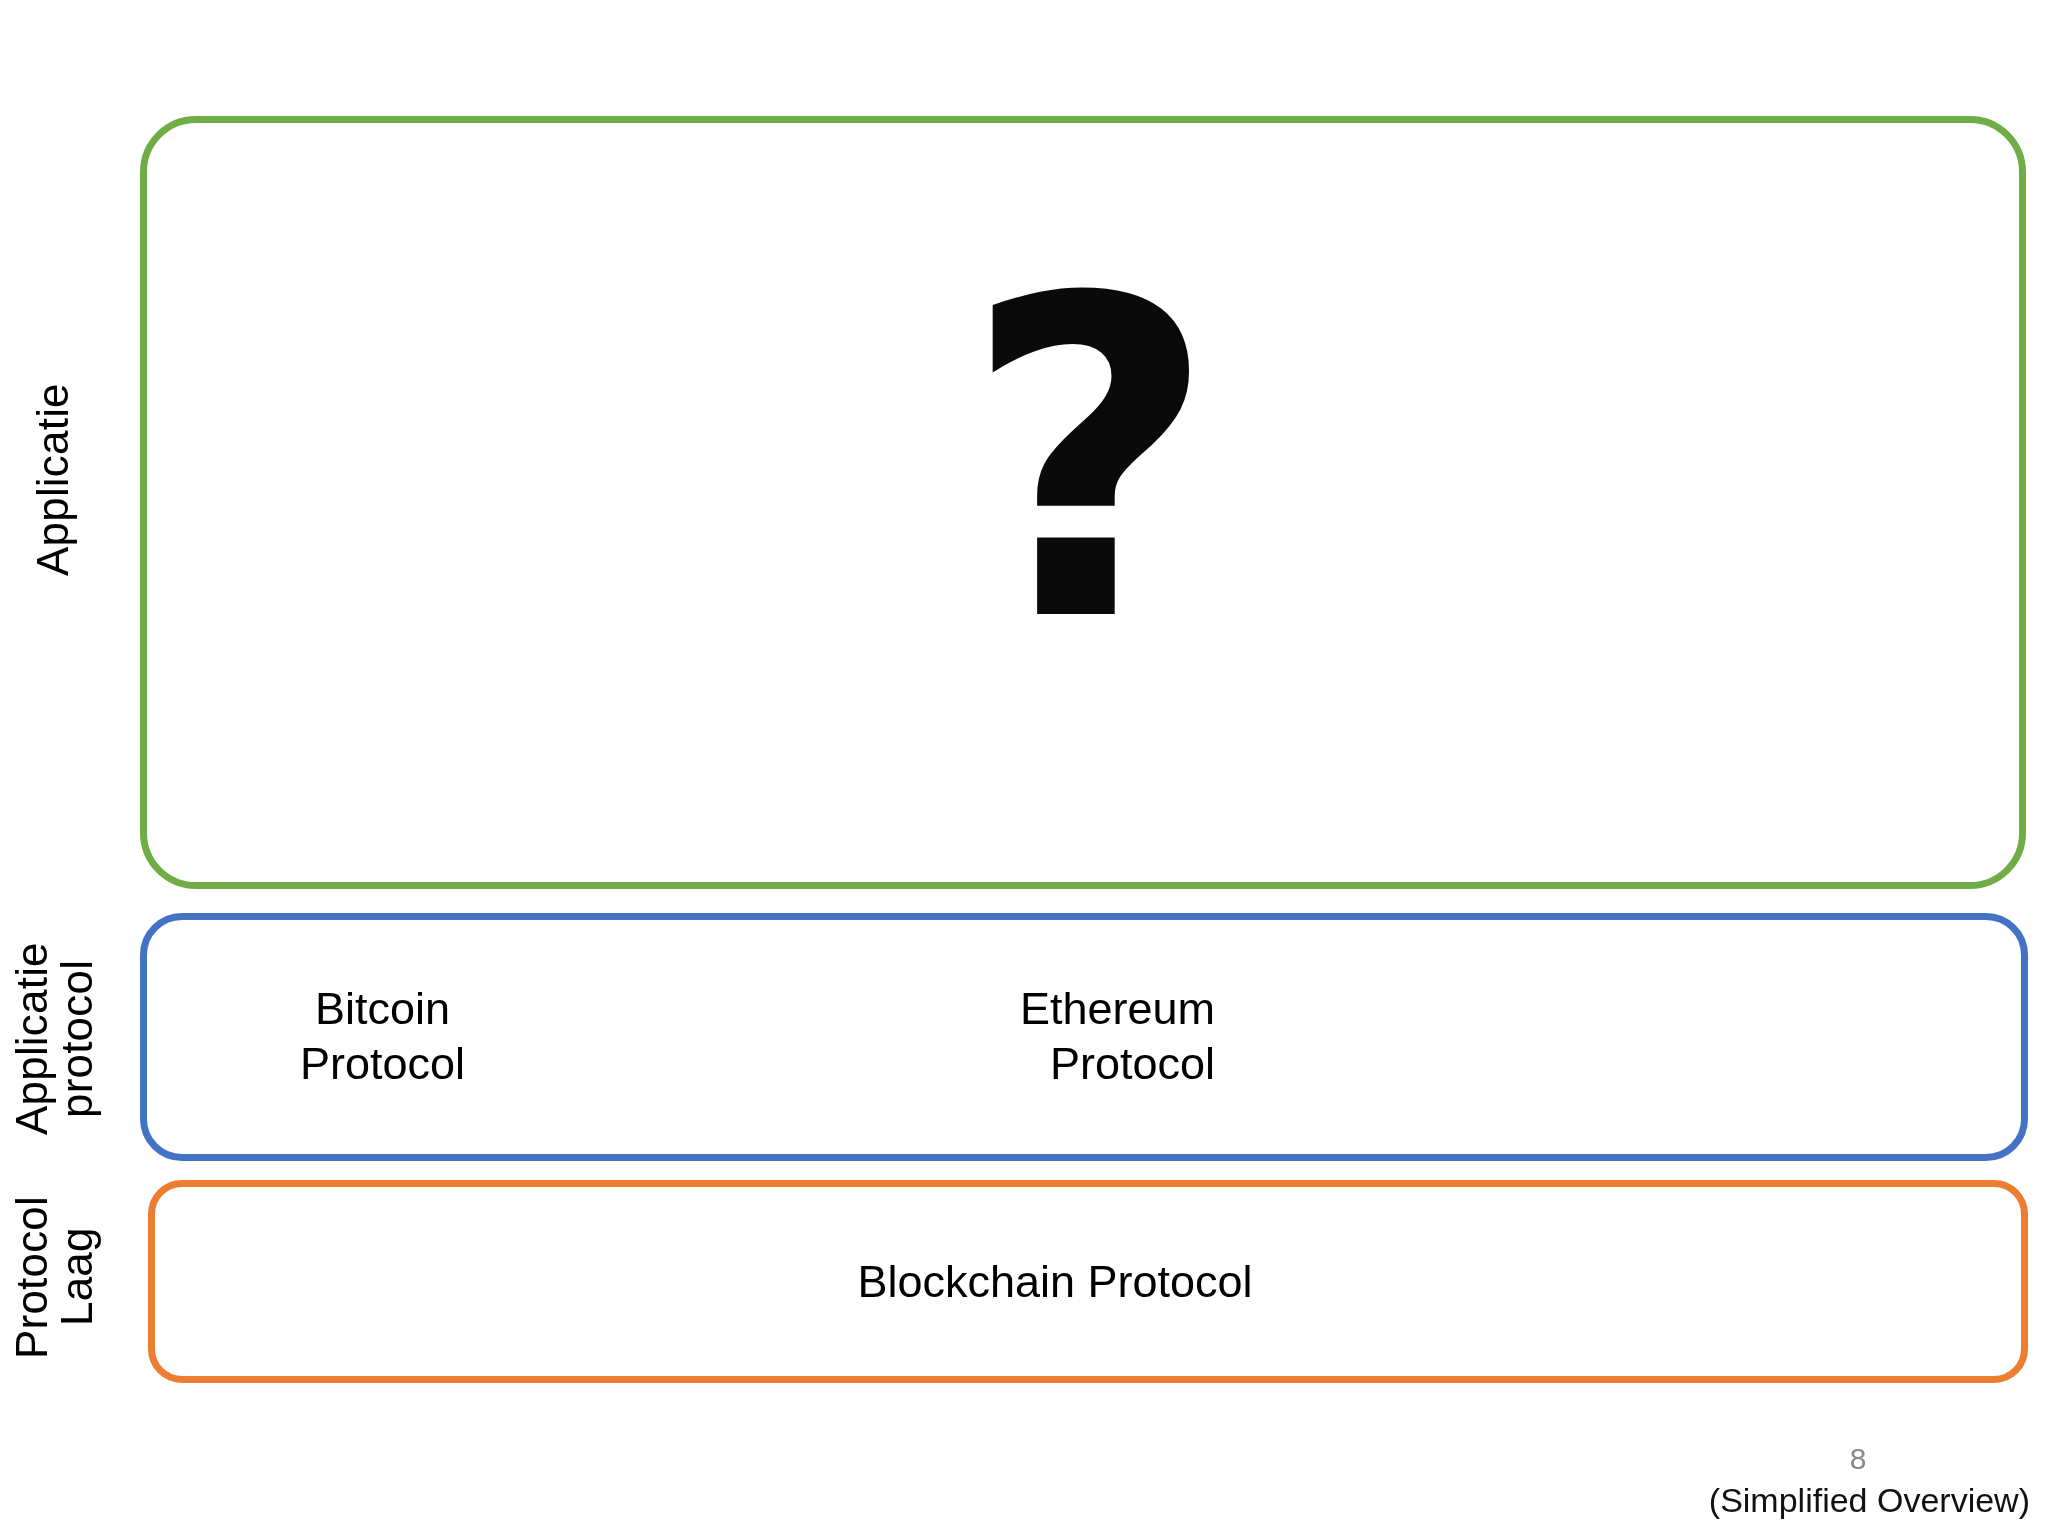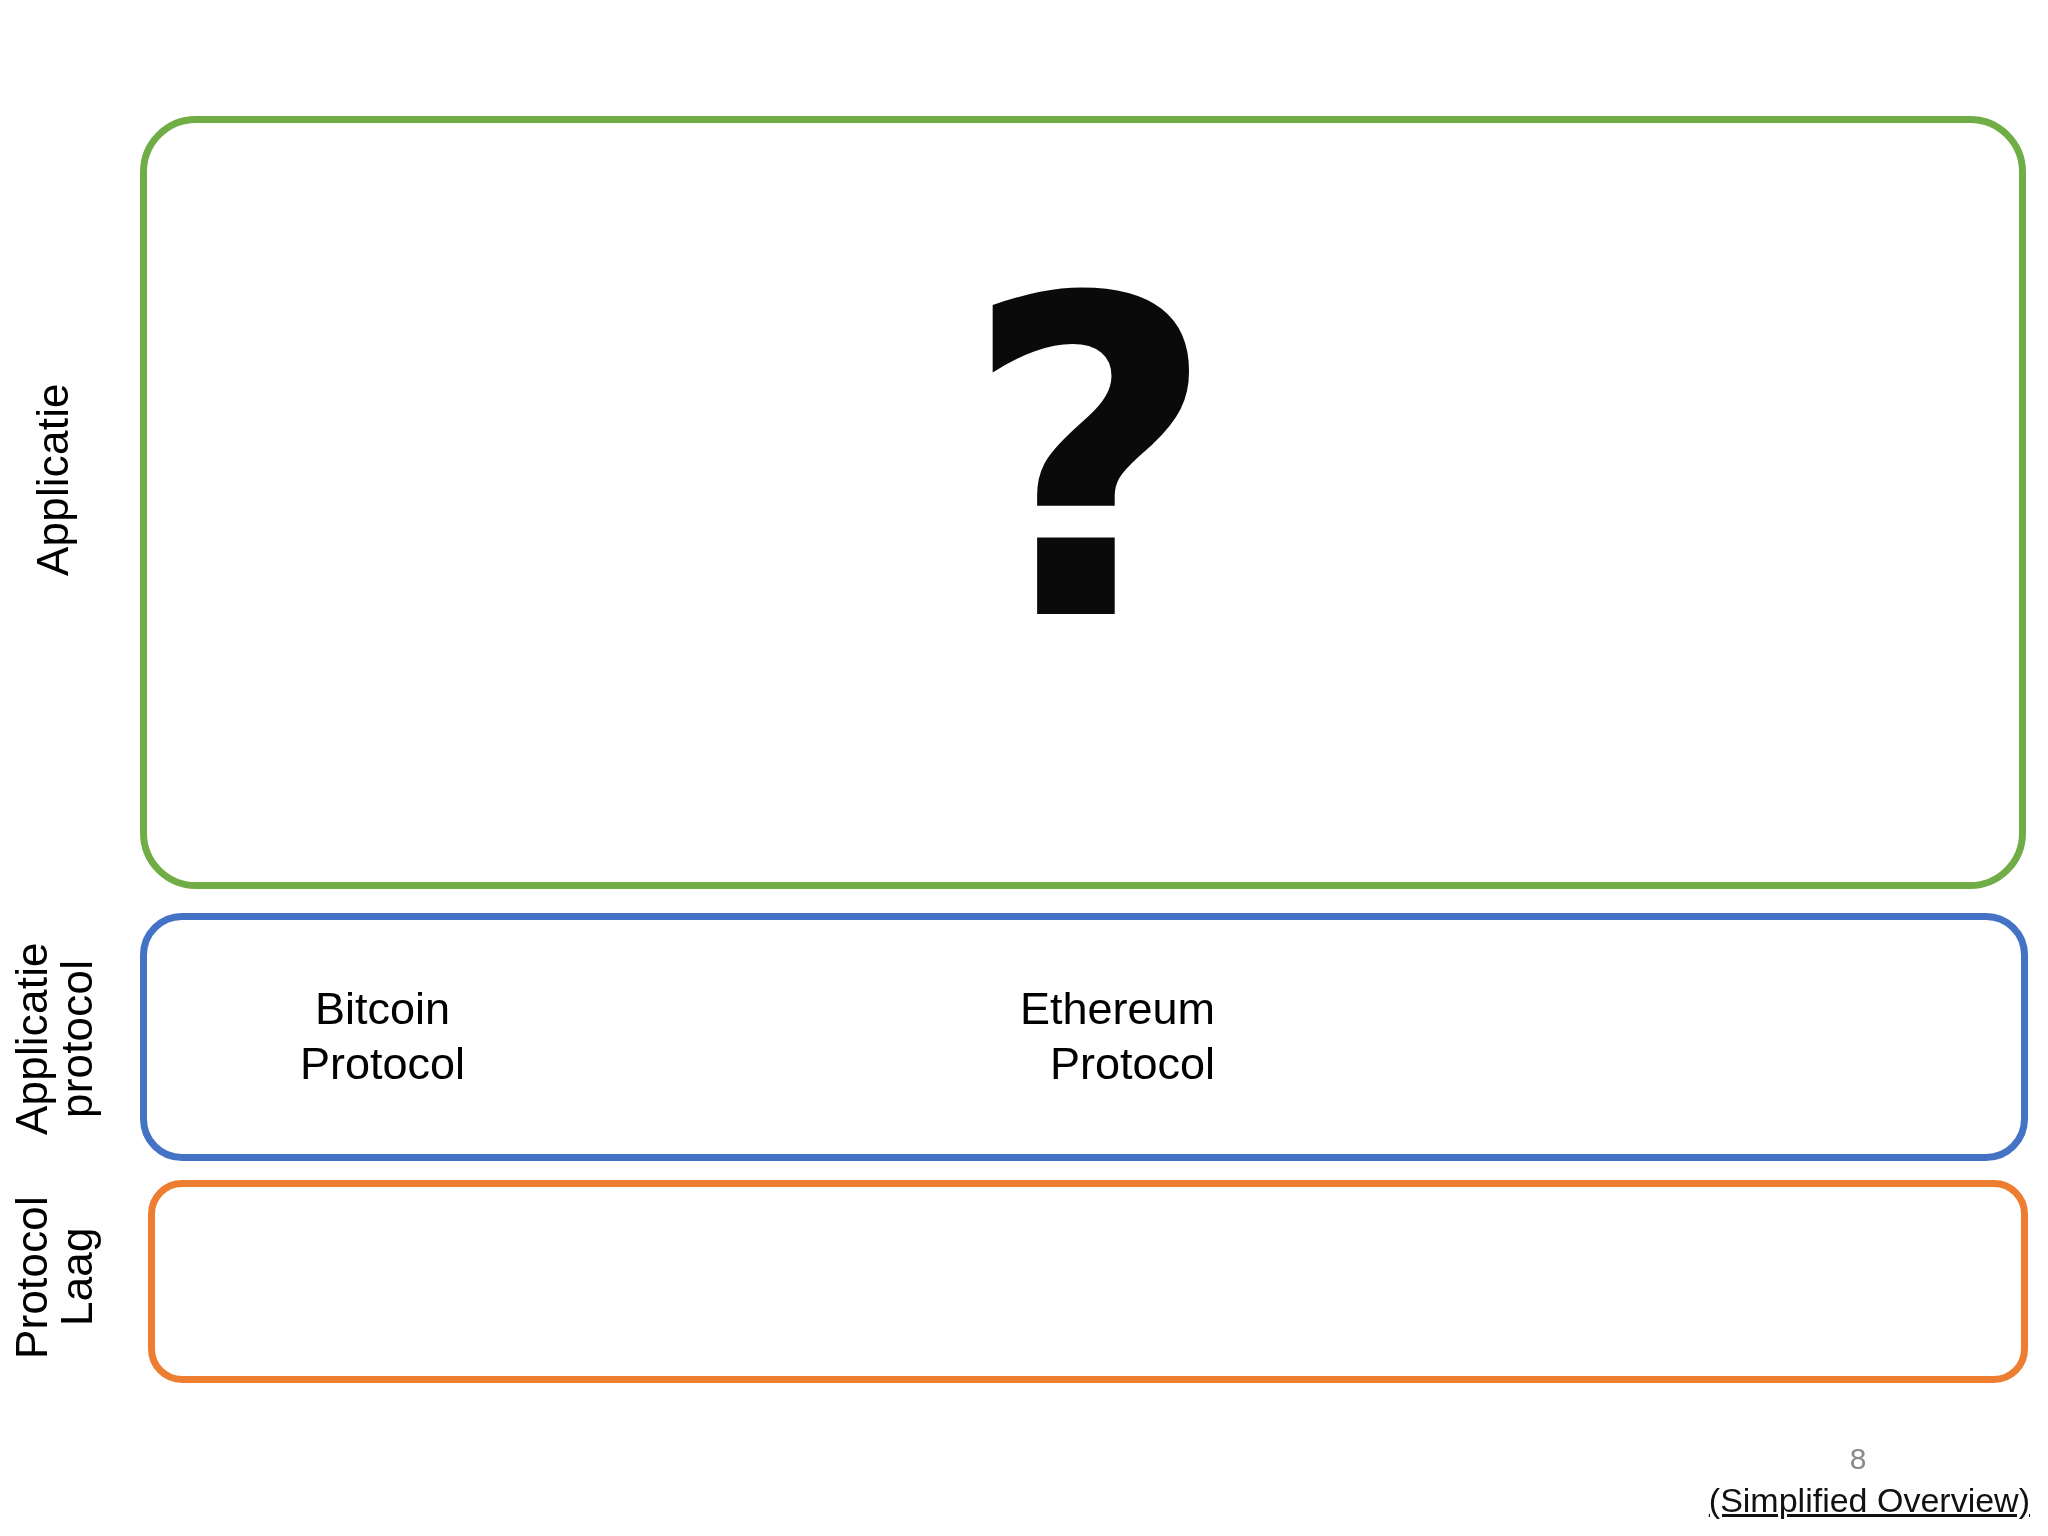--- a/index.html
+++ b/index.html
@@ -168,21 +168,20 @@
 
   #footer-note {
     position: absolute;
     left: 1300px;
     top: 1481px;
     width: 730px;
     text-align: right;
     font-size: 34px;
     color: #111111;
     padding-right: 16px;
-    text-decoration: underline;
   }
 </style>
 </head>
 <body>
 
 <div class="slide">
 
   <div class="layer-box" id="application-layer-box"></div>
 
   <div class="side-label" id="application-side-label">Applicatie</div>
@@ -199,18 +198,21 @@
 Protocol</div>
     <div class="protocol-cell" id="protocol-cell-1">Ethereum
 Protocol</div>
   </div>
 
   <div class="layer-box" id="protocol-layer-box"></div>
 
   <div class="side-label" id="protocol-layer-side-label">Protocol
 Laag</div>
 
+  <div id="blockchain-protocol-label">
+    <span class="inner">Blockchain Protocol</span>
+  </div>
 
   <div id="slide-number">8</div>
 
   <div id="footer-note">(Simplified Overview)</div>
 
 </div>
 
 </body></html>

